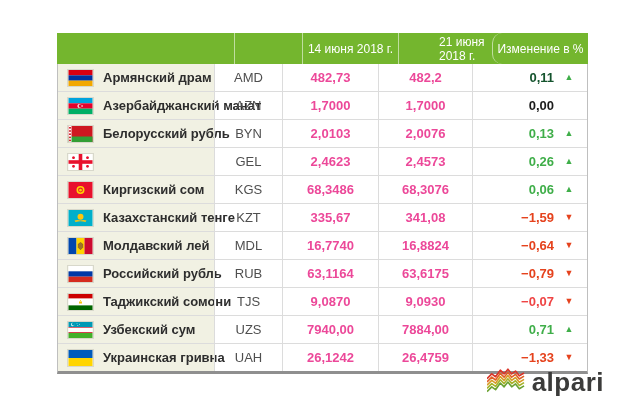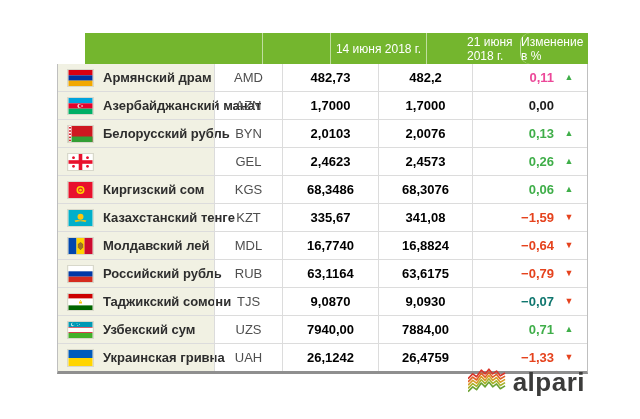--- a/index.html
+++ b/index.html
@@ -22,38 +22,38 @@
   .tbody{
     box-sizing:border-box;
     border-left:1px solid #bfbfbf;border-right:1px solid #bfbfbf;border-bottom:3px solid #8f8f8f;
   }
   .row{display:flex;height:27px;background:#ffffff;}
   .row + .row{border-top:1px solid #dcdcdc;}
   .cell{box-sizing:border-box;display:flex;align-items:center;height:100%;}
   .cell + .cell{border-left:1px solid #dcdcdc;}
   .name-cell{width:156px;background:#f1f1e3;padding-left:10px;gap:10px;}
   .code-cell{width:68px;justify-content:center;font-size:13px;color:#4f4f4f;}
-  .rate-cell{justify-content:center;font-size:13px;font-weight:bold;color:#000000;}
+  .rate-cell{justify-content:center;font-size:13px;font-weight:bold;color:#ec4899;}
   .r1{width:96px;}
   .r2{width:94px;}
   .chg-cell{flex:1;justify-content:flex-end;padding-right:12px;font-size:13px;font-weight:bold;}
   .flag{width:25px;height:16px;flex:0 0 auto;box-shadow:0 0 0 1px rgba(0,0,0,0.10);}
   .flag svg{display:block;width:25px;height:16px;}
   .cname{font-size:13px;font-weight:bold;color:#2d2d2d;white-space:nowrap;}
   .chg-val{text-align:right;}
   .arrow{width:12px;margin-left:9px;font-size:9px;line-height:9px;text-align:center;}
-  .logo{position:absolute;top:368px;right:55px;display:flex;align-items:center;gap:7px;}
+  .logo{position:absolute;top:368px;right:36px;display:flex;align-items:center;gap:7px;}
   .logo-mark svg{display:block;}
   .logo-text{font-size:26px;font-weight:bold;color:#3b3b3a;letter-spacing:0.5px;line-height:1;}
 </style>
 </head>
 <body>
 
 <div class="rates-table">
-  <div class="header-row" style="background: rgb(116, 182, 46); margin-left: 28px;">
+  <div class="header-row" style="background: rgb(116, 182, 46);">
     <div class="hcell col-name"></div>
     <div class="hcell col-code"></div>
     <div class="hcell col-r1">14 июня 2018 г.</div>
     <div class="hcell col-r2">21 июня 2018 г.</div>
     <div class="hcell col-chg">Изменение в %</div>
   </div>
   <div class="tbody">
   <div class="row">
     <div class="cell name-cell" style="background: rgb(241, 241, 227);">
       <span class="flag">
@@ -62,21 +62,21 @@
               <rect y="5.33" width="24" height="5.33" fill="#0033a0"></rect>
               <rect y="10.66" width="24" height="5.34" fill="#f2a800"></rect>
             </svg>
           </span>
       <span class="cname">Армянский драм</span>
     </div>
     <div class="cell code-cell">AMD</div>
     <div class="cell rate-cell r1">482,73</div>
     <div class="cell rate-cell r2">482,2</div>
     <div class="cell chg-cell">
-      <span class="chg-val" style="color: #ec4899; margin-left: 9px;">0,11</span>
+      <span class="chg-val" style="color: #14532d; margin-left: 9px;">0,11</span>
       <span class="arrow" style="color: rgb(63, 174, 73);">▲</span>
     </div>
   </div>
 
   <div class="row">
     <div class="cell name-cell" style="background: rgb(241, 241, 227);">
       <span class="flag">
             <svg viewBox="0 0 24 16">
               <rect width="24" height="5.33" fill="#00a3dd"></rect>
               <rect y="5.33" width="24" height="5.33" fill="#e4002b"></rect>
@@ -244,21 +244,21 @@
               <path d="M10.4,9.6 L13.6,9.6 L13.2,7.2 Q12,8 10.8,7.2 Z" fill="#f8c300"></path>
               <circle cx="12" cy="6.4" r="0.5" fill="#f8c300"></circle>
             </svg>
           </span>
       <span class="cname">Таджикский сомони</span>
     </div>
     <div class="cell code-cell">TJS</div>
     <div class="cell rate-cell r1">9,0870</div>
     <div class="cell rate-cell r2">9,0930</div>
     <div class="cell chg-cell">
-      <span class="chg-val" style="color: #0f766e;">−0,07</span>
+      <span class="chg-val" style="color: #ef4444;">−0,07</span>
       <span class="arrow" style="color: rgb(229, 66, 29);">▼</span>
     </div>
   </div>
 
   <div class="row">
     <div class="cell name-cell" style="background: rgb(241, 241, 227);">
       <span class="flag">
             <svg viewBox="0 0 24 16">
               <rect width="24" height="5" fill="#0099b5"></rect>
               <rect y="5" width="24" height="0.8" fill="#ce1126"></rect>

